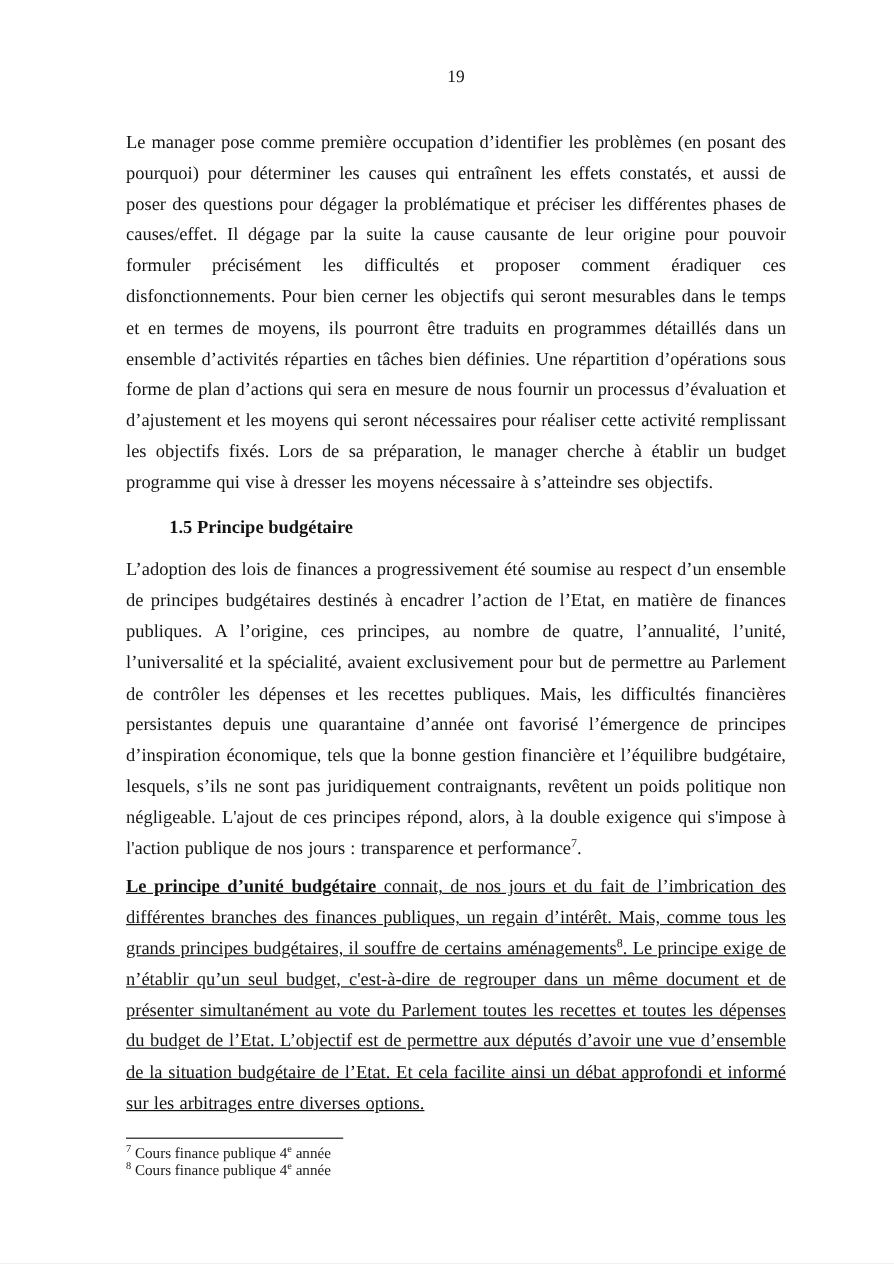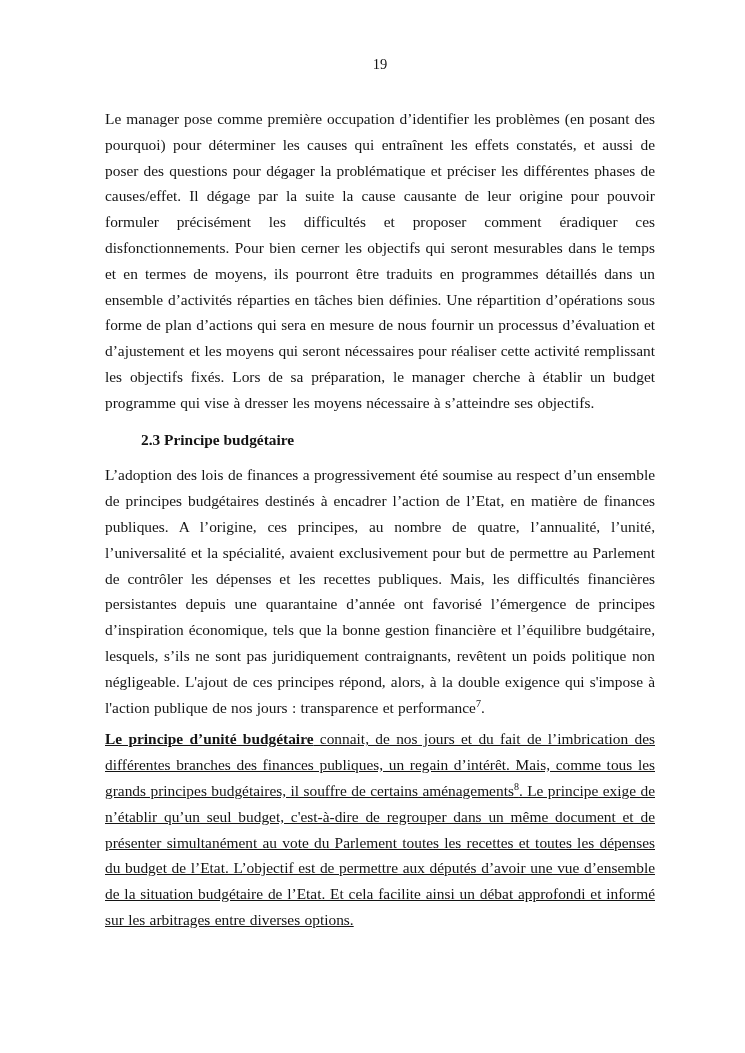--- a/index.html
+++ b/index.html
@@ -67,20 +67,25 @@
 </style>
 </head>
 <body>
 
 <div class="page">
 
   <div class="page-number">19</div>
 
   <p class="para para-1">Le manager pose comme première occupation d’identifier les problèmes (en posant des pourquoi) pour déterminer les causes qui entraînent les effets constatés, et aussi de poser des questions pour dégager la problématique et préciser les différentes phases de causes/effet. Il dégage par la suite la cause causante de leur origine pour pouvoir formuler précisément les difficultés et proposer comment éradiquer ces disfonctionnements.  Pour bien cerner les objectifs qui seront mesurables dans le temps et en termes de moyens, ils pourront être traduits en programmes détaillés dans un ensemble d’activités réparties en tâches bien définies. Une répartition d’opérations sous forme de plan d’actions qui sera en mesure de nous fournir un processus d’évaluation et d’ajustement et les moyens qui seront nécessaires pour réaliser cette activité remplissant les objectifs fixés. Lors de sa préparation, le manager cherche à établir un budget programme qui vise à dresser les moyens nécessaire à s’atteindre ses objectifs.</p>
 
-  <h3 class="section-heading">2.3 Principe budgétaire</h3>
+  <h3 class="section-heading">1.5 Principe budgétaire</h3>
 
   <p class="para para-2"><span>L’adoption des lois de finances a progressivement été soumise au respect d’un ensemble de principes budgétaires destinés à encadrer l’action de l’Etat, en matière de finances publiques. A l’origine, ces principes, au nombre de quatre, l’annualité, l’unité, l’universalité et la spécialité, avaient exclusivement pour but de permettre au Parlement de contrôler les dépenses et les recettes publiques. Mais, les difficultés financières persistantes depuis une quarantaine d’année ont favorisé l’émergence de principes d’inspiration économique, tels que la bonne gestion financière et l’équilibre budgétaire, lesquels, s’ils ne sont pas juridiquement contraignants, revêtent un poids politique non négligeable. L'ajout de ces principes répond, alors, à la double exigence qui s'impose à l'action publique de nos jours : transparence et performance</span><sup class="fnref">7</sup><span>.</span></p>
 
   <p class="para para-3"><span class="lead-bold">Le principe d’unité budgétaire</span><span> connait, de nos jours et du fait de l’imbrication des différentes branches des finances publiques, un regain d’intérêt. Mais, comme tous les grands principes budgétaires, il souffre de certains aménagements</span><sup class="fnref">8</sup><span>. Le principe exige de n’établir qu’un seul budget, c'est-à-dire de regrouper dans un même document et de présenter simultanément au vote du Parlement toutes les recettes et toutes les dépenses du budget de l’Etat. L’objectif est de permettre aux députés d’avoir une vue d’ensemble de la situation budgétaire de l’Etat. Et cela facilite ainsi un débat approfondi et informé sur les arbitrages entre diverses options.</span></p>
 
+  <div class="footnotes">
+    <div class="footnote-rule"></div>
+    <div class="footnote"><sup>7</sup><span> Cours finance publique 4</span><sup>e</sup><span> année</span></div>
+    <div class="footnote"><sup>8</sup><span> Cours finance publique 4</span><sup>e</sup><span> année</span></div>
+  </div>
 
 </div>
 
 </body></html>

